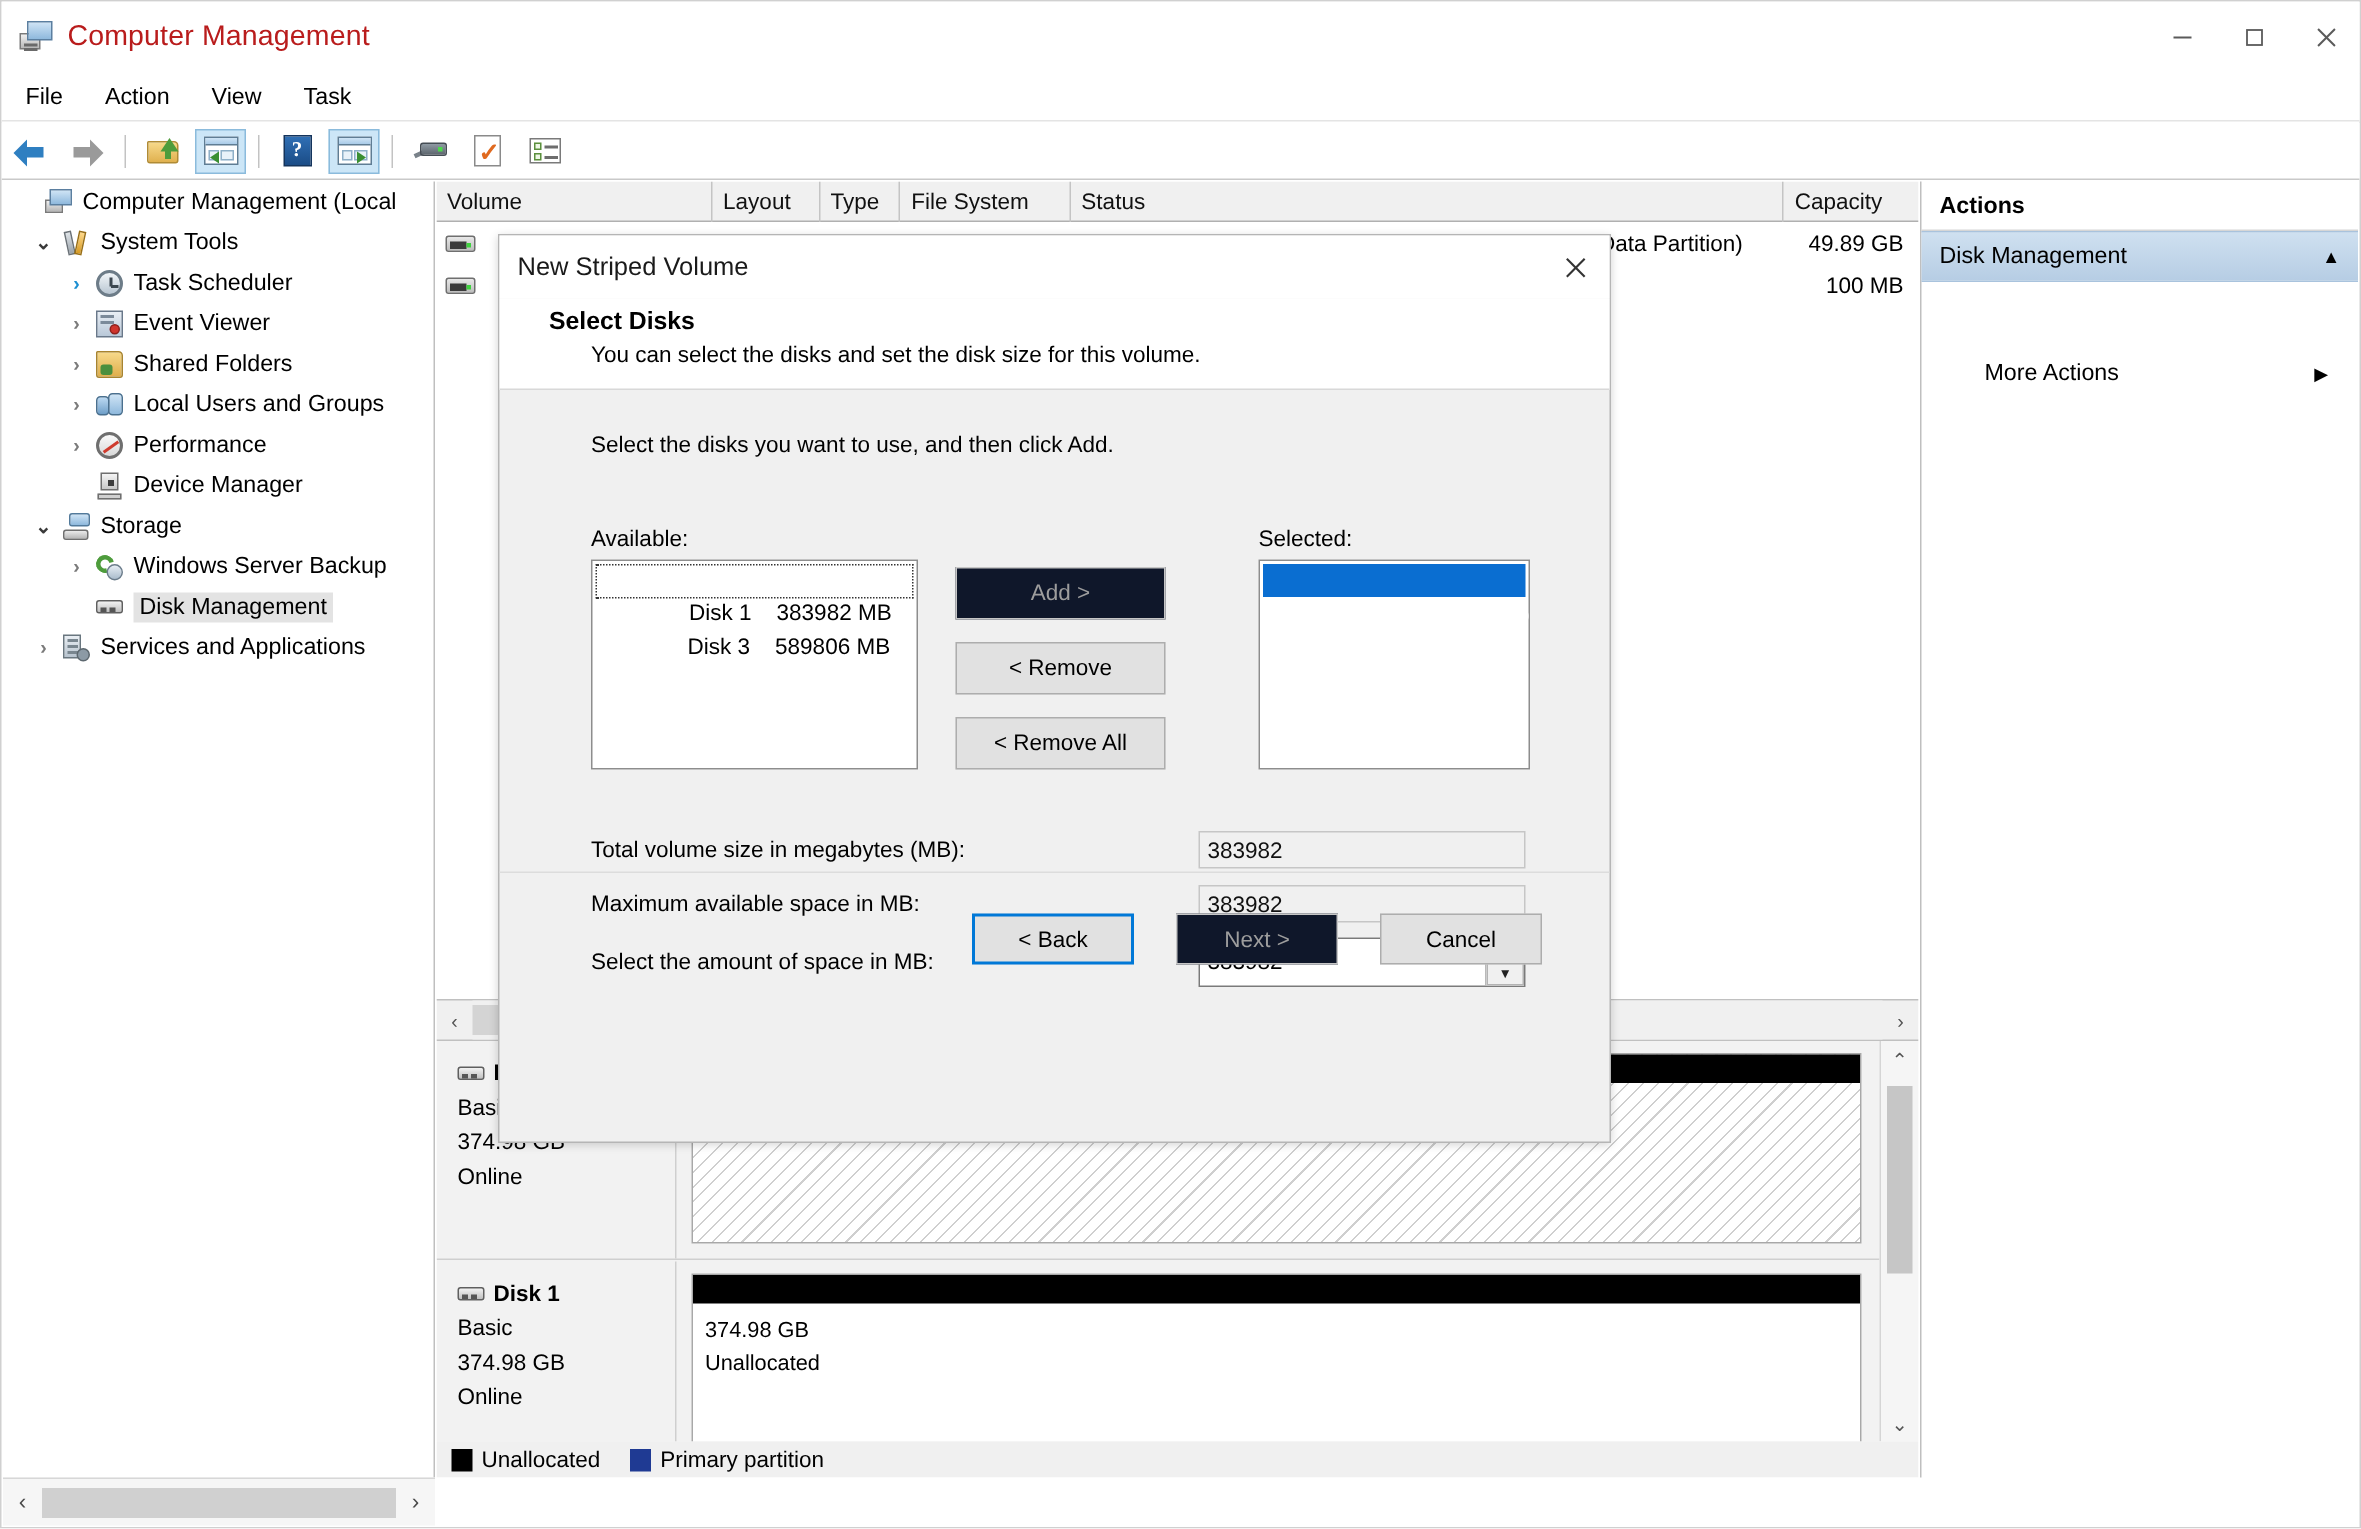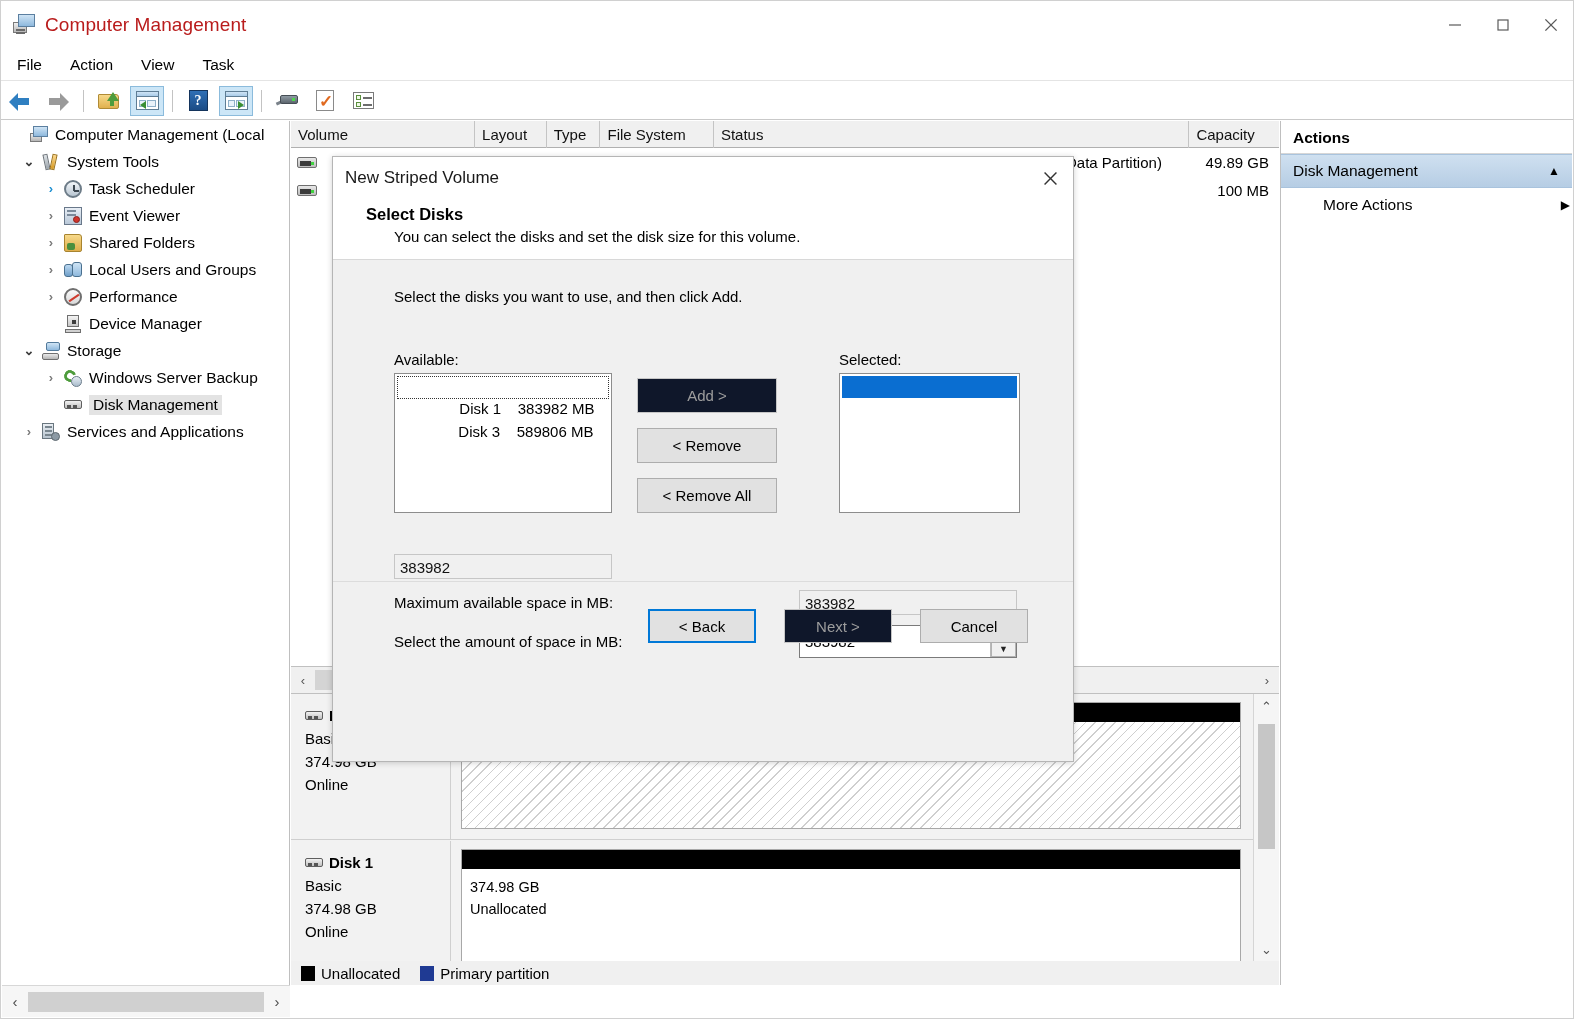--- a/index.html
+++ b/index.html
@@ -261,21 +261,21 @@
   .actions-title { height: 33px; line-height: 33px; padding-left: 12px; font-weight: bold; font-size: 15.5px;
     border-bottom: 1px solid #d6d6d6;}
   .actions-group {
     height: 34px; display: flex; align-items: center; justify-content: space-between;
     padding: 0 12px 0 12px; font-size: 15.5px;
     background: linear-gradient(#cfe0f0, #b6cde4);
     border-top: 1px solid #a9c3dd; border-bottom: 1px solid #a9c3dd;
   }
   .actions-item {
     height: 34px; display: flex; align-items: center; justify-content: space-between;
-    padding: 0 2px 0 42px; font-size: 15.5px;
+    padding: 0 20px 0 42px; font-size: 15.5px; margin-top: 44px;
   }
 
   
   .bottom-scroll {
     position: absolute; left: 1px; bottom: 1px; width: 288px; height: 32px;
     background: #f6f6f6; border-top: 1px solid #d7d7d7;
     display: flex; align-items: center;
   }
   .bs-arrow { width: 26px; display:flex;align-items:center;justify-content:center;color:#4a4a4a;font-size:15px;}
   .bs-track { flex:1; height: 20px; background:#f2f2f2; position: relative;}
@@ -752,20 +752,21 @@
           <div class="listbox">
             <div class="lb-item sel">
               <span>Disk 0</span><span>&nbsp;&nbsp;&nbsp;</span><span>383982 MB</span>
             </div>
           </div>
         </div>
       </div>
 
       <div class="fields">
         <div class="frow">
+          <div class="flabel">Total volume size in megabytes (MB):</div>
           <div class="fval-ro">383982</div>
         </div>
         <div class="frow">
           <div class="flabel">Maximum available space in MB:</div>
           <div class="fval-ro">383982</div>
         </div>
         <div class="frow" style="height:40px">
           <div class="flabel">Select the amount of space in MB:</div>
           <div class="spinwrap">
             <div class="spin-input">383982</div>

